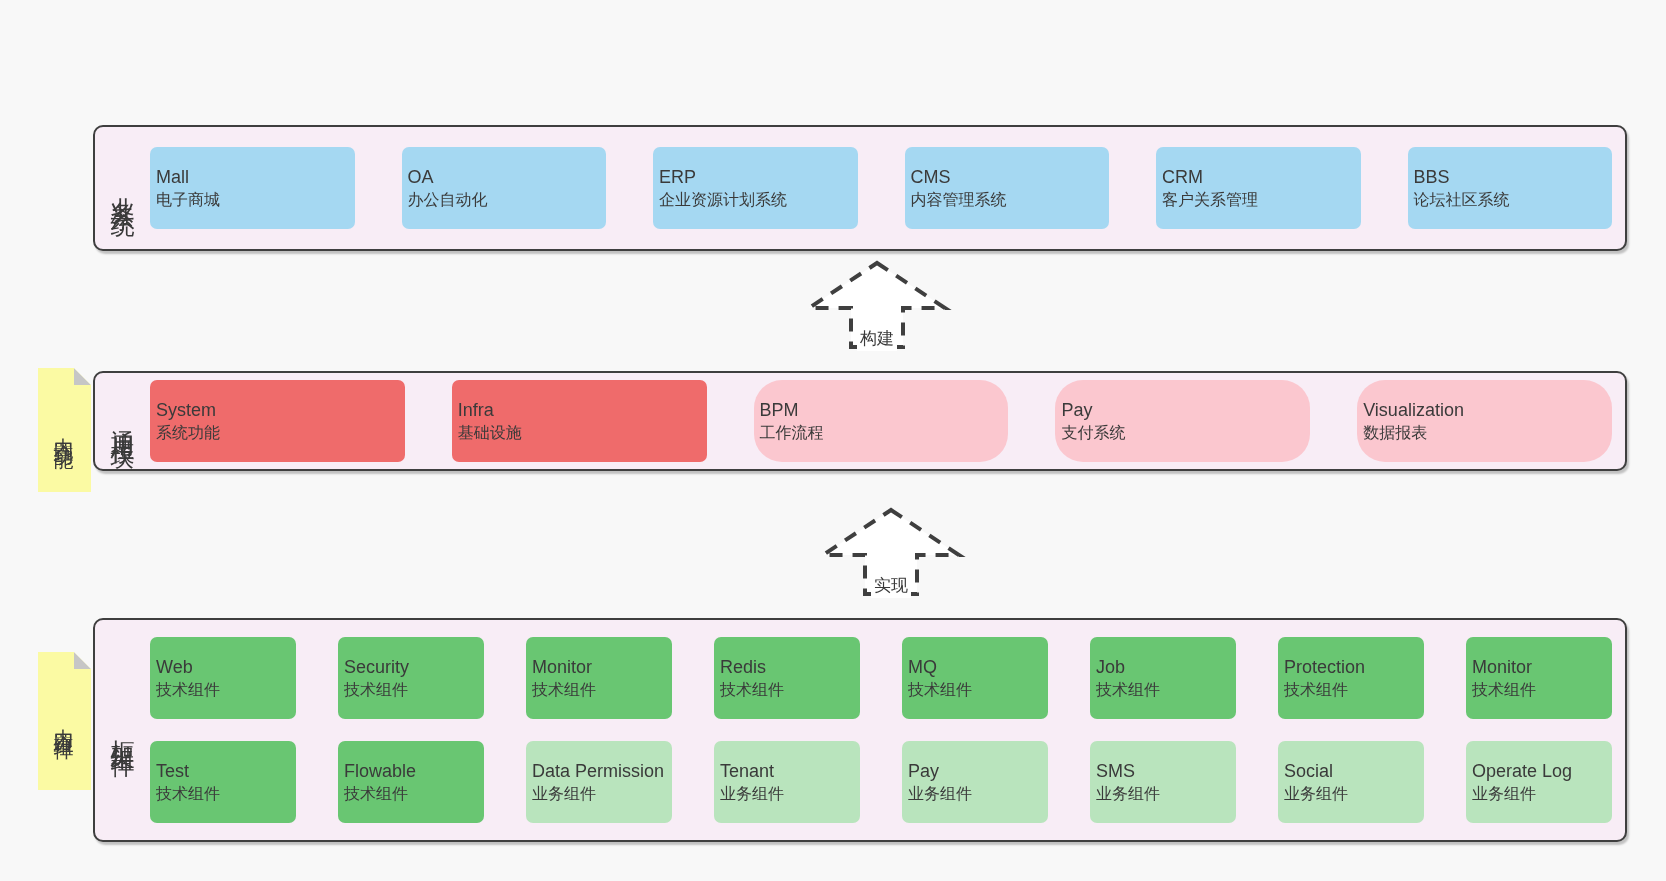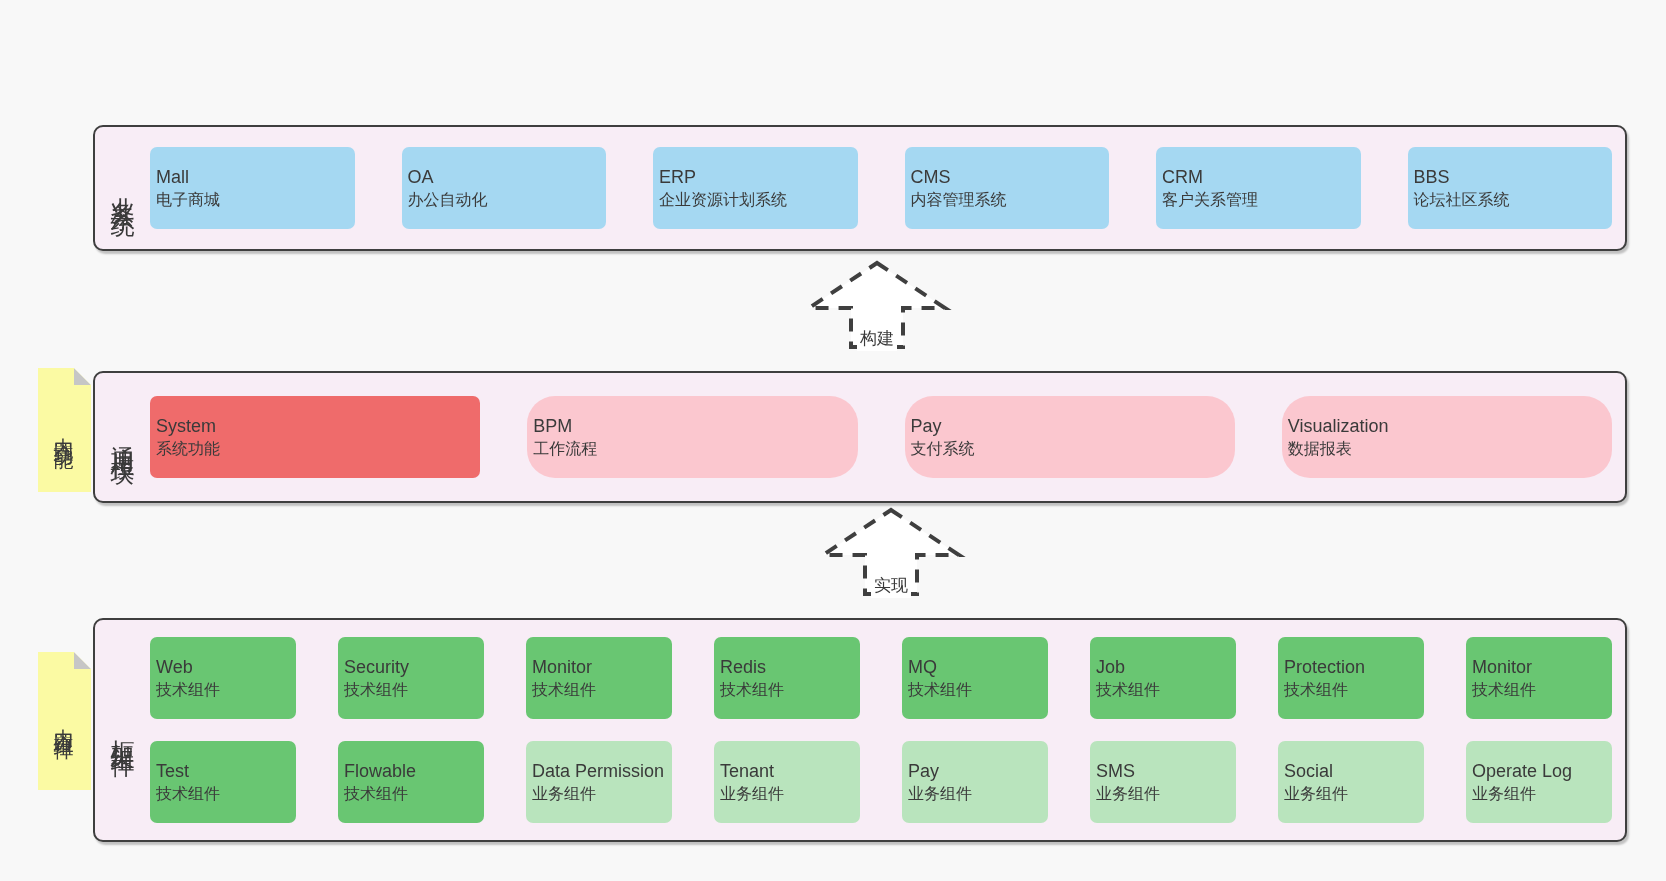--- a/index.html
+++ b/index.html
@@ -20,21 +20,21 @@
   .canvas{position:absolute;inset:0;}
   .layer{
     position:absolute;left:93px;width:1534px;
     background:var(--container_bg);
     border:2px solid var(--border);
     border-radius:10px;
     box-shadow:2px 3px 2px rgba(0,0,0,0.22);
     display:flex;
   }
   #layer-0{top:125px;height:126px;}
-  #layer-1{top:371px;height:132px;}
+  #layer-1{top:371px;height:100px;}
   #layer-2{top:618px;height:224px;}
   .layer-label{
     width:55px;display:flex;align-items:center;justify-content:center;
     font-size:24px;letter-spacing:5px;
     writing-mode:vertical-rl;text-orientation:upright;
     color:var(--text);
   }
   .rows{flex:1;display:flex;flex-direction:column;justify-content:center;gap:22px;padding-right:13px;}
   .row{display:flex;}
   .row.cols-6{gap:47px;}
@@ -122,20 +122,24 @@
   </div>
 
   <section class="layer" id="layer-1">
     <div class="layer-label">通用模块</div>
     <div class="rows">
         <div class="row cols-6">
           <div class="box c-red">
     <span class="en">System</span>
     <span class="zh">系统功能</span>
   </div>
+          <div class="box c-red">
+    <span class="en">Infra</span>
+    <span class="zh">基础设施</span>
+  </div>
           <div class="box c-pink">
     <span class="en">BPM</span>
     <span class="zh">工作流程</span>
   </div>
           <div class="box c-pink">
     <span class="en">Pay</span>
     <span class="zh">支付系统</span>
   </div>
           <div class="box c-pink">
     <span class="en">Visualization</span>

